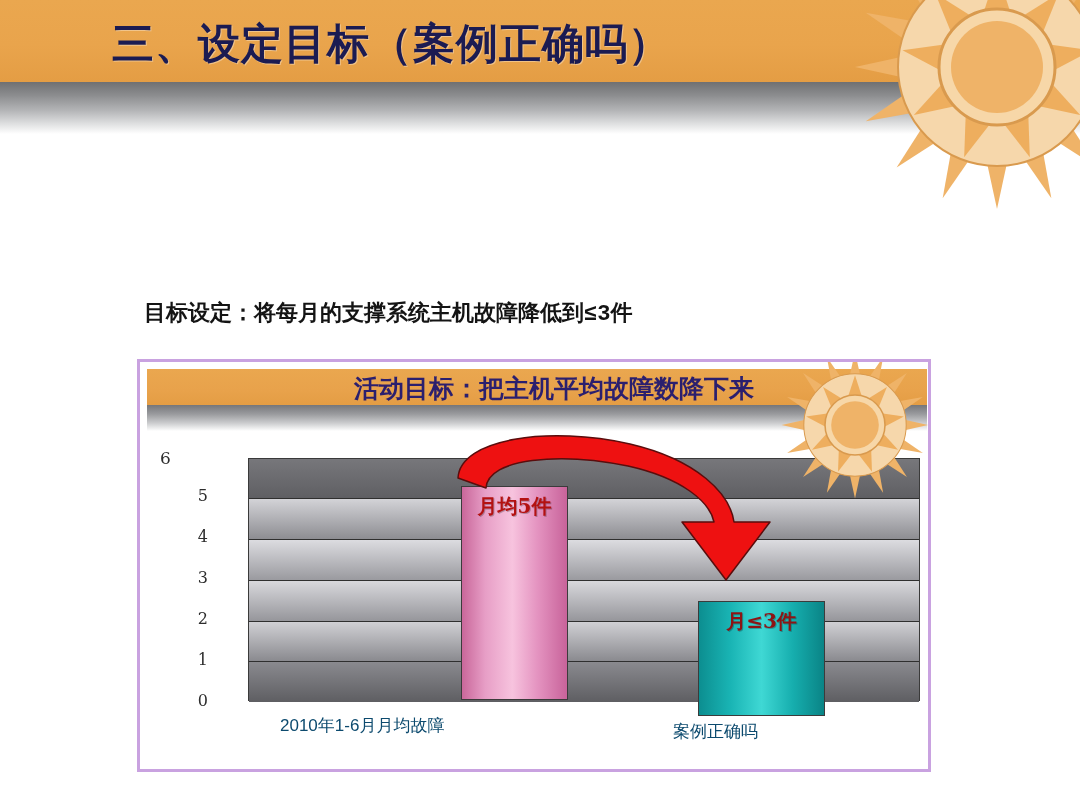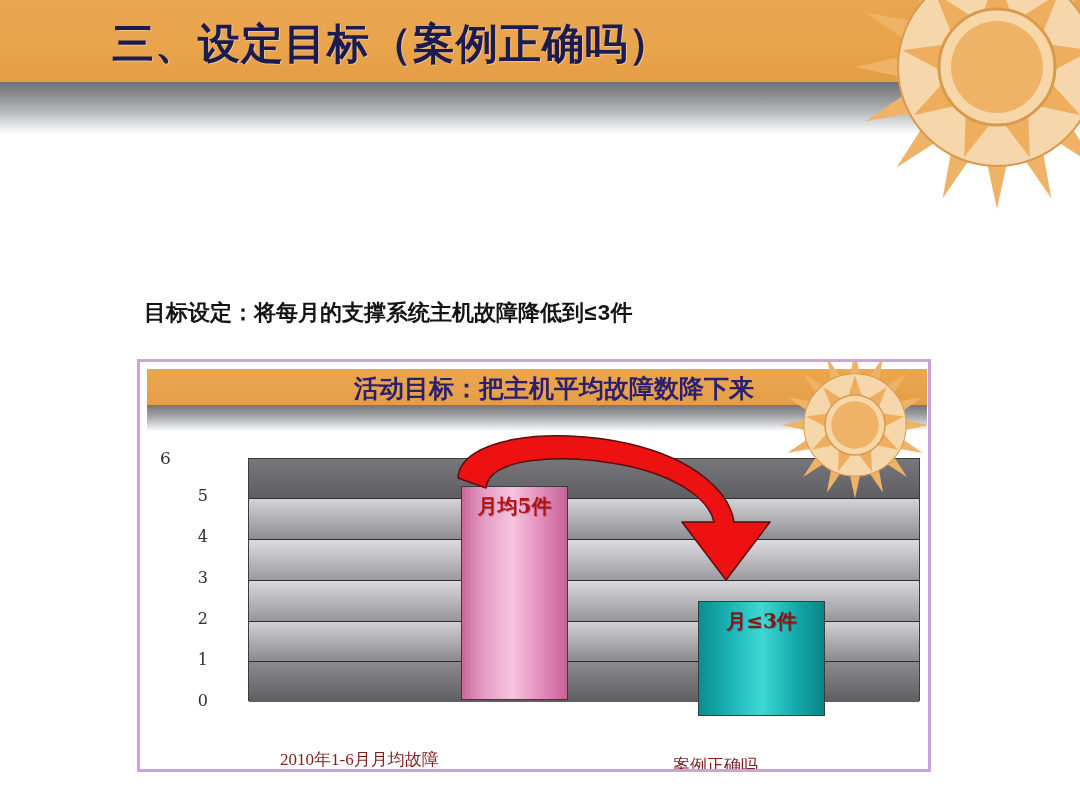--- a/index.html
+++ b/index.html
@@ -134,22 +134,22 @@
     font-family:"DejaVu Serif","Liberation Serif",serif;
     font-size:20px;font-weight:bold;color:#b41111;
     text-shadow:1px 1px 0 rgba(0,0,0,.25);
     white-space:nowrap;
   }
   .bar-teal .bar-label{color:#8d1414;}
 
   
   .xcat{
     position:absolute;
-    font-family:Liberation Serif, serif;
-    font-size:17px;color:#7f1d1d;white-space:nowrap;z-index:5;margin-top:34px;
+    font-family:Liberation Sans, sans-serif;
+    font-size:17px;color:#0c4a6e;white-space:nowrap;z-index:5;
   }
   .xcat-1{left:140px;top:352px;}
   .xcat-2{left:533px;top:358px;}
 
   
   .arrow{position:absolute;left:430px;top:430px;width:380px;height:160px;z-index:7;pointer-events:none;}
 </style>
 </head>
 <body>
 

